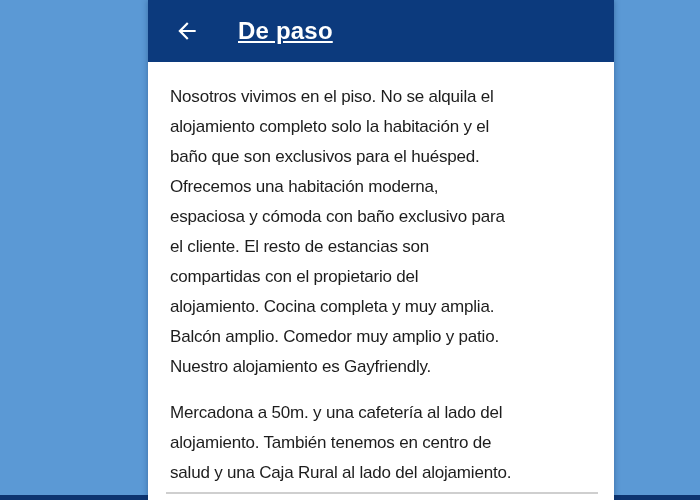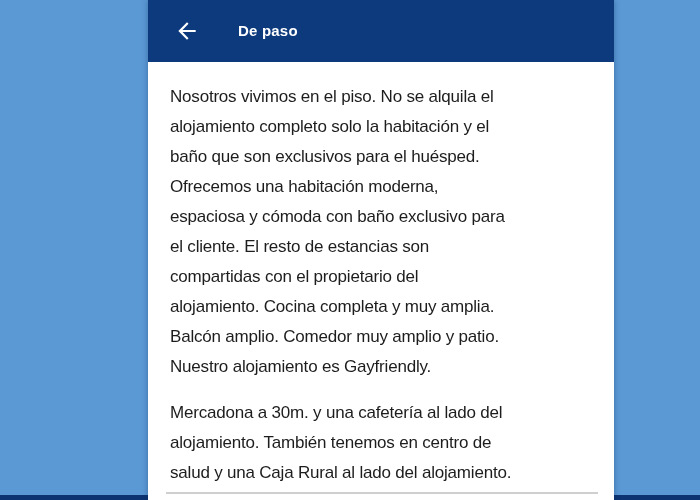--- a/index.html
+++ b/index.html
@@ -51,24 +51,25 @@
     display: block;
   }
   .back-button .icon, .back-button svg {
     display: block;
     width: 26px;
     height: 26px;
   }
   .appbar-title {
     margin: 0 0 0 38px;
     color: var(--title-color, #ffffff);
-    font-size: 15px;
+    font-size: 24px;
     font-weight: bold;
     letter-spacing: 0.2px;
     line-height: 62px;
+    text-decoration: underline;
   }
   .body-area {
     padding: 20px 16px 0 22px;
   }
   .para {
     margin: 0;
     white-space: pre;
     font-size: 17px;
     line-height: 30px;
     letter-spacing: -0.2px;
@@ -105,19 +106,19 @@
       <p class="para para-1">Nosotros vivimos en el piso. No se alquila el
 alojamiento completo solo la habitación y el
 baño que son exclusivos para el huésped.
 Ofrecemos una habitación moderna,
 espaciosa y cómoda con baño exclusivo para
 el cliente. El resto de estancias son
 compartidas con el propietario del
 alojamiento. Cocina completa y muy amplia.
 Balcón amplio. Comedor muy amplio y patio.
 Nuestro alojamiento es Gayfriendly.</p>
-      <p class="para para-2">Mercadona a 30m. y una cafetería al lado del
+      <p class="para para-2">Mercadona a 50m. y una cafetería al lado del
 alojamiento. También tenemos en centro de
 salud y una Caja Rural al lado del alojamiento.</p>
       <div class="divider"></div>
     </div>
   </div>
 </div>
 
 </body></html>

